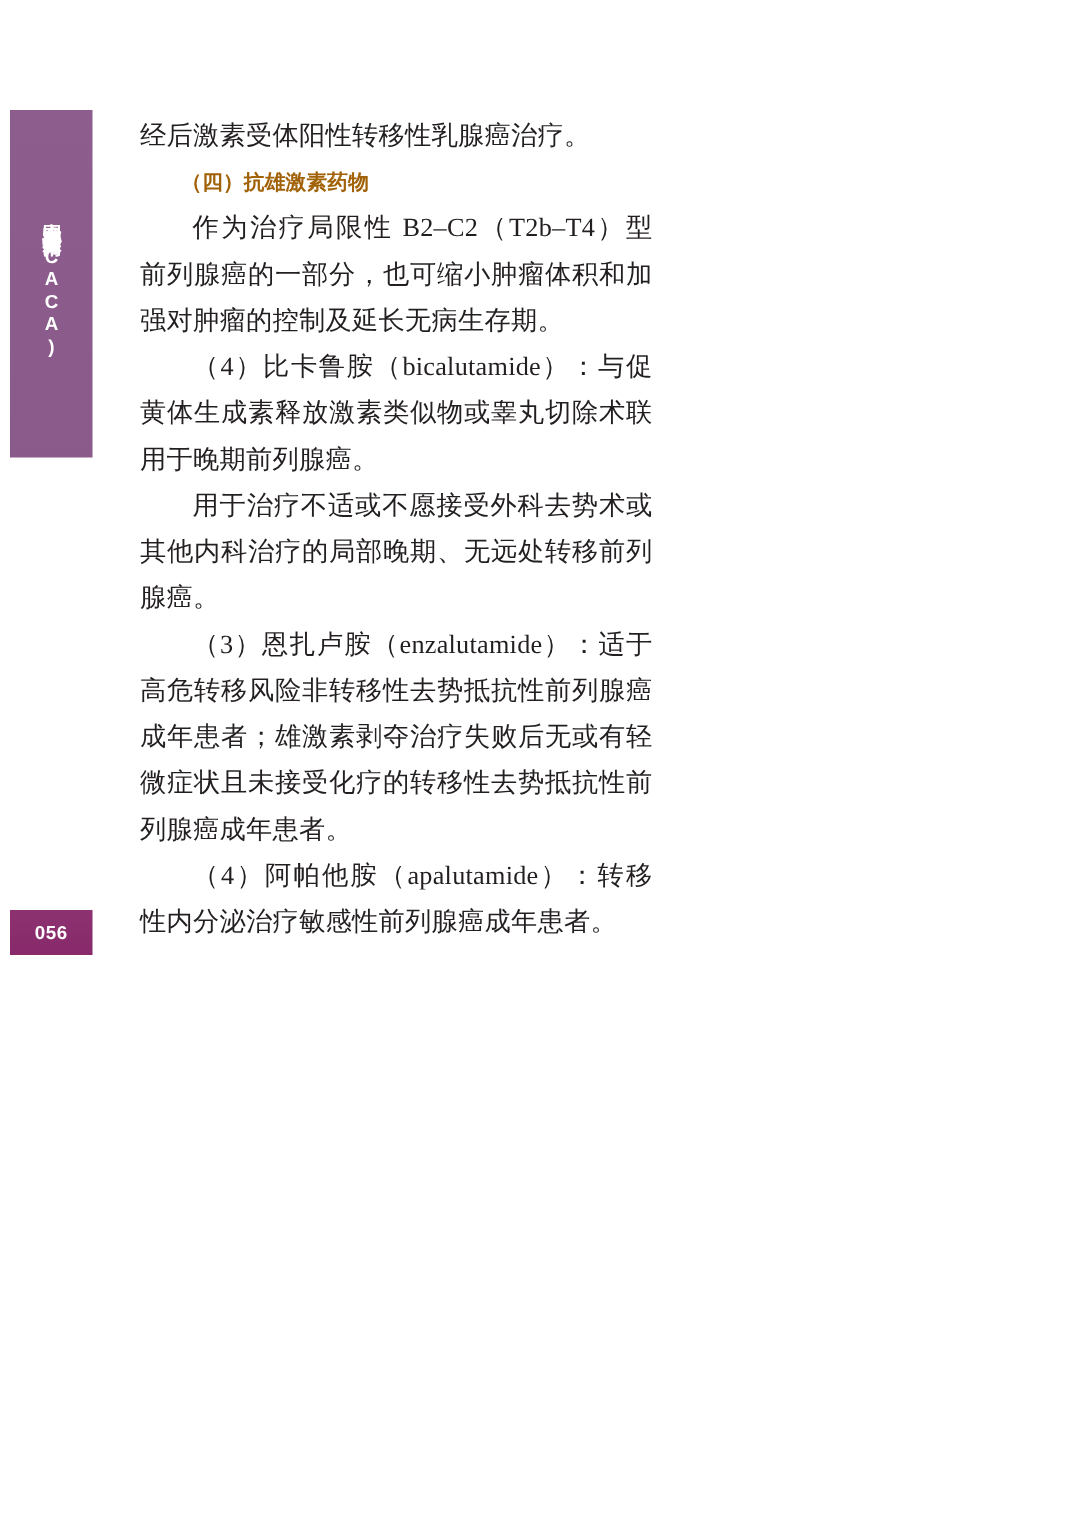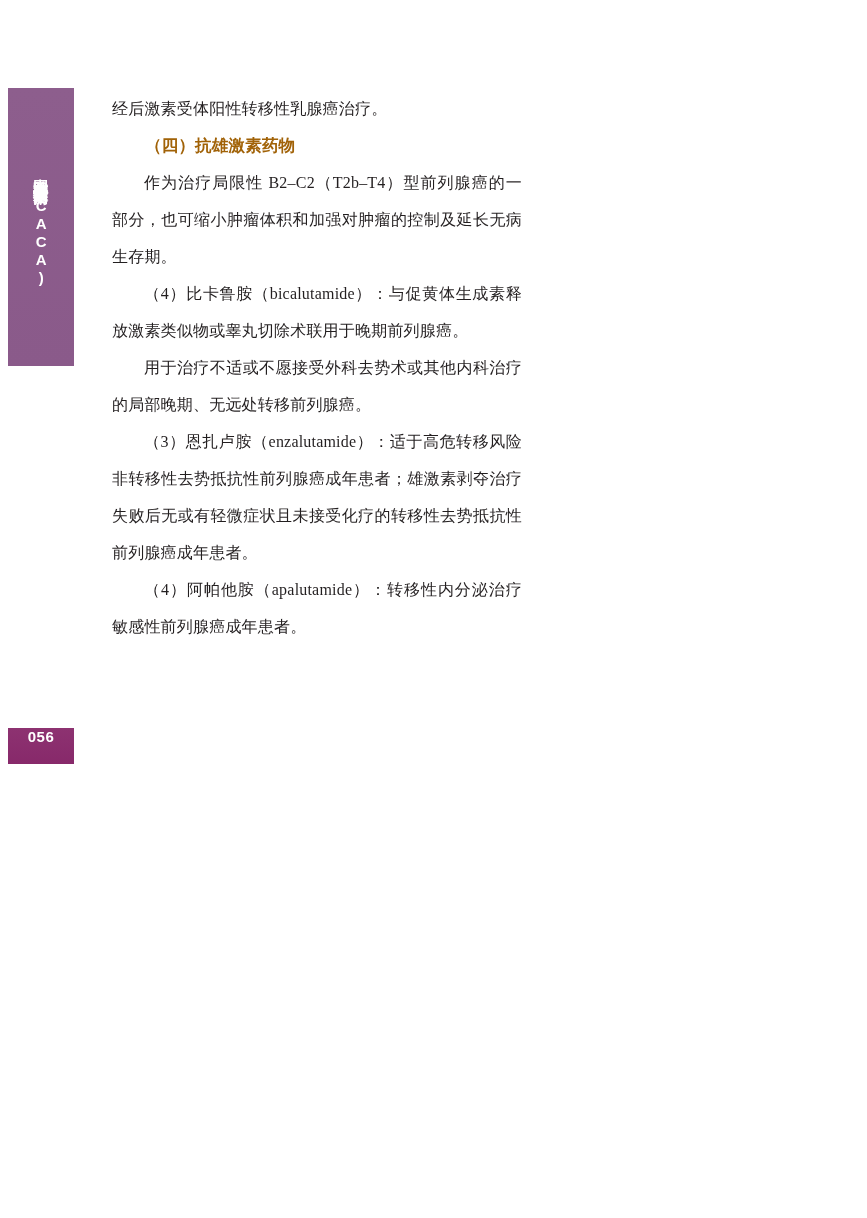--- a/index.html
+++ b/index.html
@@ -42,40 +42,41 @@
 
   .page-number-box {
     position: absolute;
     left: 8px;
     top: 728px;
     width: 66px;
     height: 36px;
     background: #8a2f6e;
     background: linear-gradient(180deg, #8d3271 0%, #87296a 100%);
     display: flex;
+    align-items: center;
     justify-content: center;
   }
   .page-number {
     color: #ffffff;
     font-family: "Liberation Sans", sans-serif;
     font-weight: bold;
     font-size: 15px;
     letter-spacing: 0.5px;
   }
 
   
   .content {
     position: absolute;
     left: 112px;
     top: 90px;
     width: 410px;
   }
 
   .para {
-    font-size: 16px;
+    font-size: 21px;
     line-height: 37px;
     color: #231f20;
     text-align: justify;
     text-justify: inter-ideograph;
     margin: 0;
     letter-spacing: 0.2px;
   }
   .indent {
     text-indent: 2em;
   }

